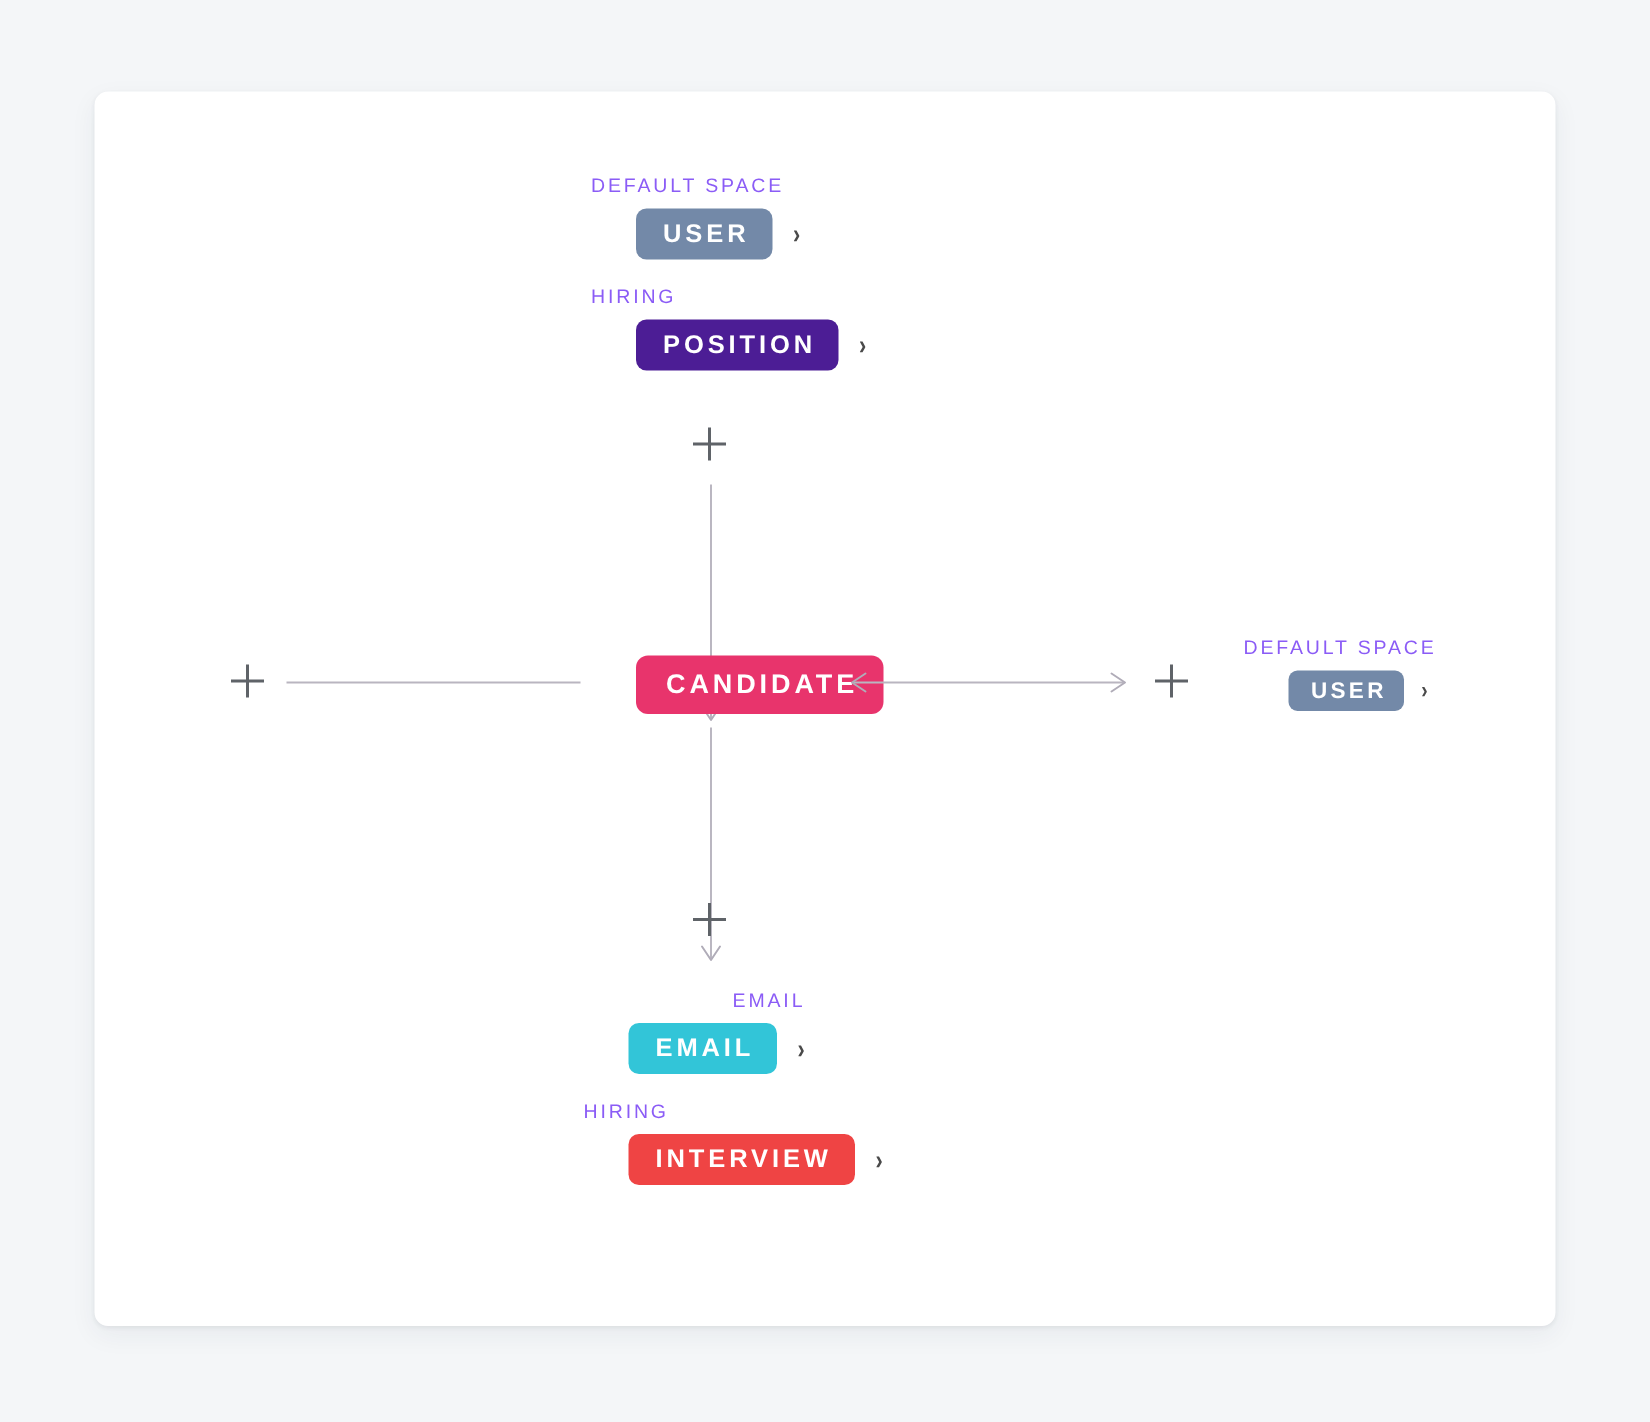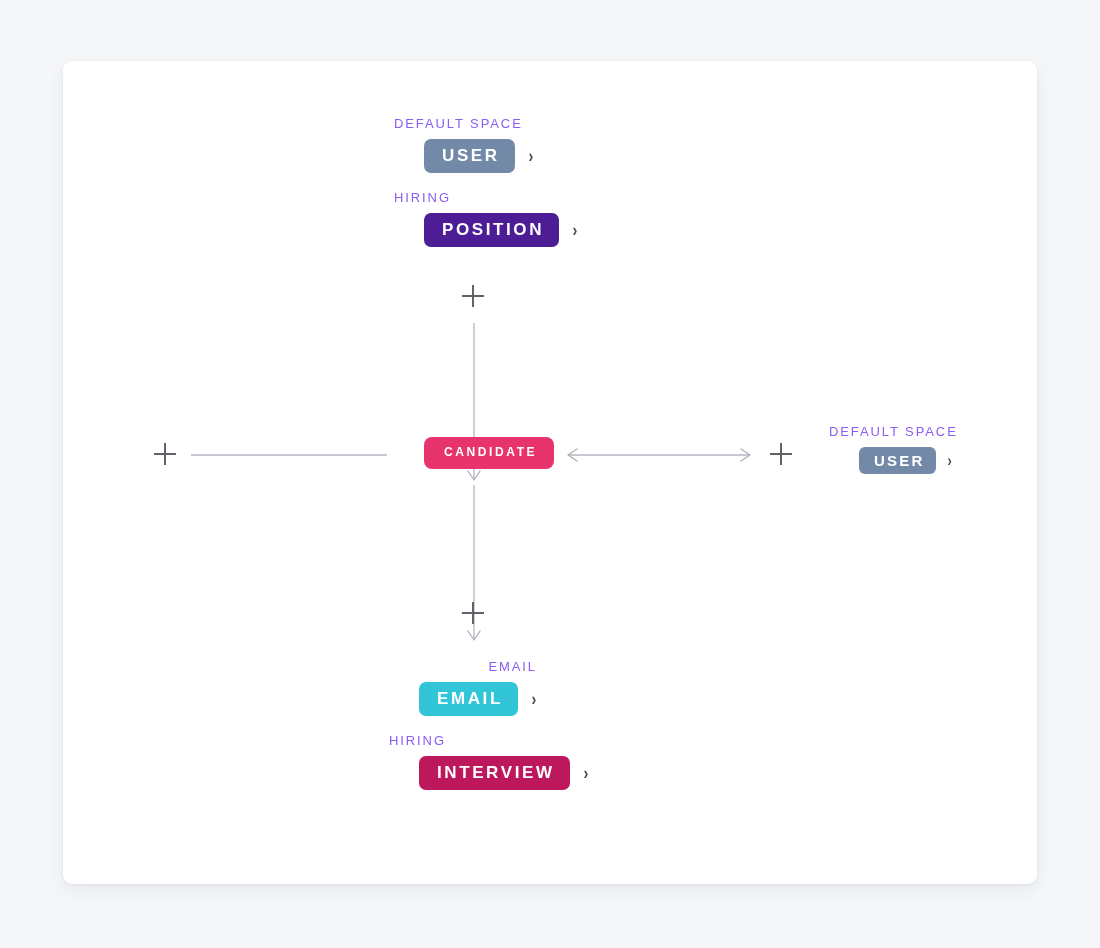--- a/index.html
+++ b/index.html
@@ -159,21 +159,21 @@
 
   <div class="plus" style="left:91px; top:382px;"></div>
 
   <div class="connector" style="left:128px; top:392px;">
     <svg width="196" height="4" viewBox="0 0 196 4">
       <line class="conn-line" x1="0" y1="2" x2="196" y2="2"></line>
     </svg>
   </div>
 
   <div class="badge-row" style="position:absolute; left:325px; top:376px;">
-    <span class="badge" style="background:#e8346c; font-size:12px; padding:9px 17px 9px 20px; border-radius:8px;">CANDIDATE</span>
+    <span class="badge" style="background:#e8346c; font-size:18px; padding:9px 17px 9px 20px; border-radius:8px;">CANDIDATE</span>
   </div>
 
   <div class="connector" style="left:502px; top:392px;">
     <svg width="188" height="4" viewBox="0 0 188 4">
       <line class="conn-line" x1="4" y1="2" x2="184" y2="2"></line>
       <polyline class="conn-head" points="12,-4 3,2 12,8"></polyline>
       <polyline class="conn-head" points="176,-4 185,2 176,8"></polyline>
     </svg>
   </div>
 
@@ -200,18 +200,18 @@
     <div class="group-label">EMAIL</div>
     <div class="badge-row">
       <span class="badge" style="background:#32c5d8;">EMAIL</span>
       <span class="chevron">›</span>
     </div>
   </div>
 
   <div class="group" style="left:320px; top:672px;">
     <div class="group-label">HIRING</div>
     <div class="badge-row">
-      <span class="badge" style="background:#be185d;">INTERVIEW</span>
+      <span class="badge" style="background:#ef4444;">INTERVIEW</span>
       <span class="chevron">›</span>
     </div>
   </div>
 
 </div>
 
 </body></html>

